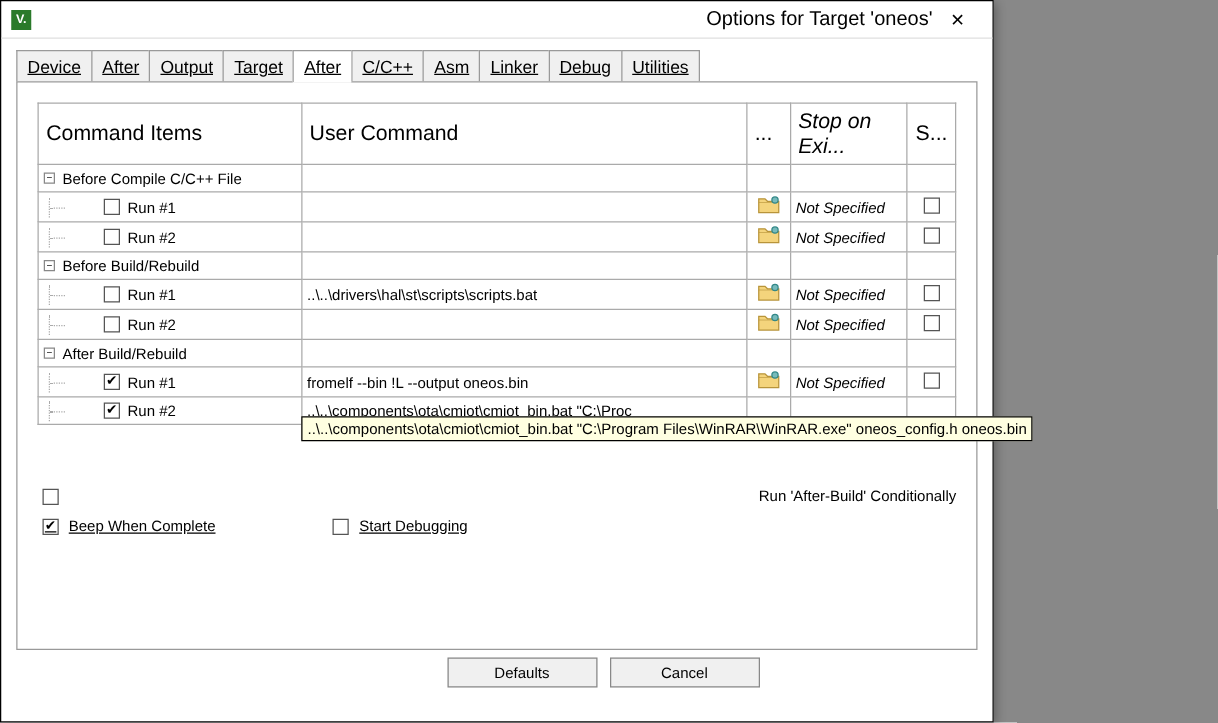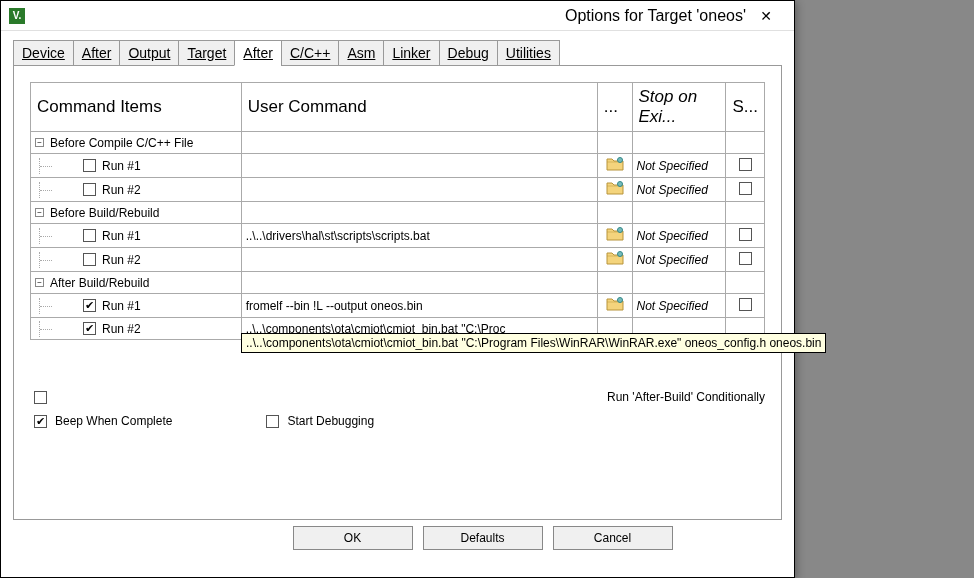--- a/index.html
+++ b/index.html
@@ -208,33 +208,32 @@
               <td class="col-s" style="text-align: center;"></td>
             </tr>
           </tbody>
       </table>
 
       <div class="bottom-checks">
         <div class="checkbox-row">
           <span class="chk" id="chk-rab"></span>
           <span>Run 'After-Build' Conditionally</span>
         </div>
-        <div class="row" style="margin-top:10px;">
+        <div class="row" style="margin-top:10px;text-decoration:underline;">
           <label>
             <span class="chk checked" id="chk-beep"></span>
             <span>Beep When Complete</span>
           </label>
           <label>
             <span class="chk" id="chk-sd"></span>
             <span>Start Debugging</span>
           </label>
         </div>
       </div>
     </div>
     <div class="button-bar">
-      <button class="btn">OK</button>
       <button class="btn">Defaults</button>
       <button class="btn">Cancel</button>
     </div>
   </div>
 </div>
 
 <div class="tooltip">..\..\components\ota\cmiot\cmiot_bin.bat "C:\Program Files\WinRAR\WinRAR.exe" oneos_config.h oneos.bin</div>
 
 </body></html>

